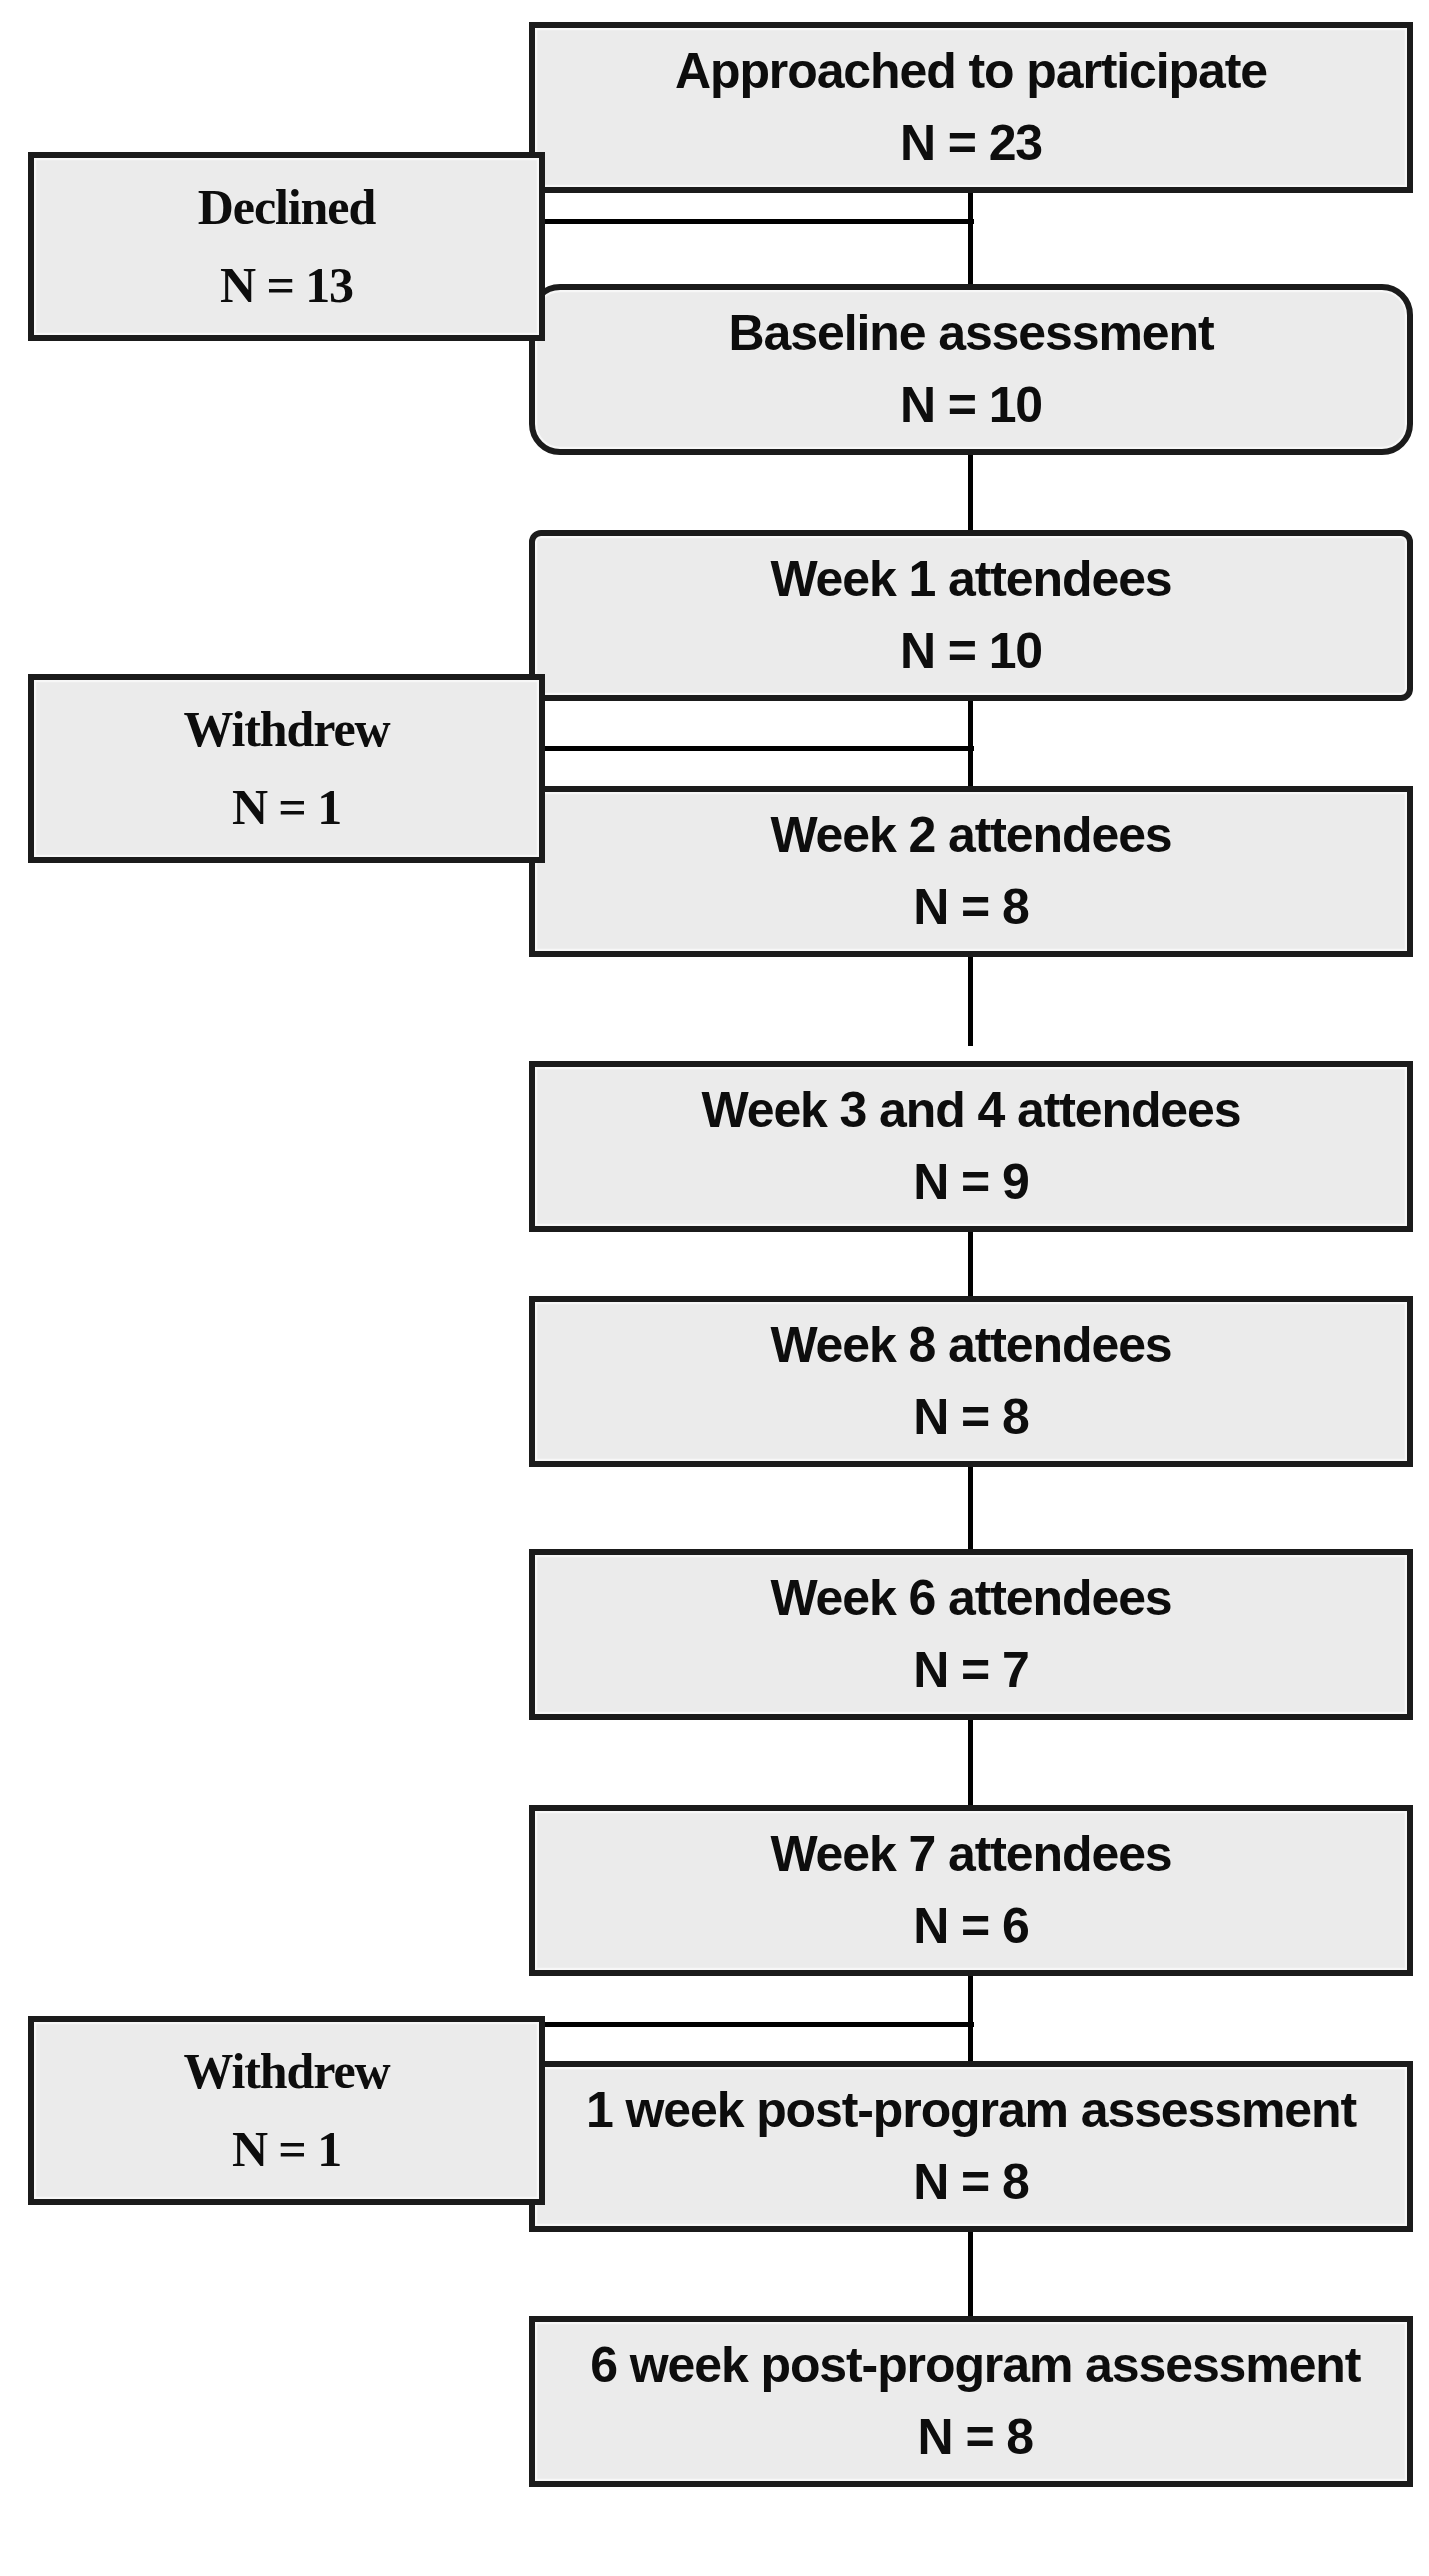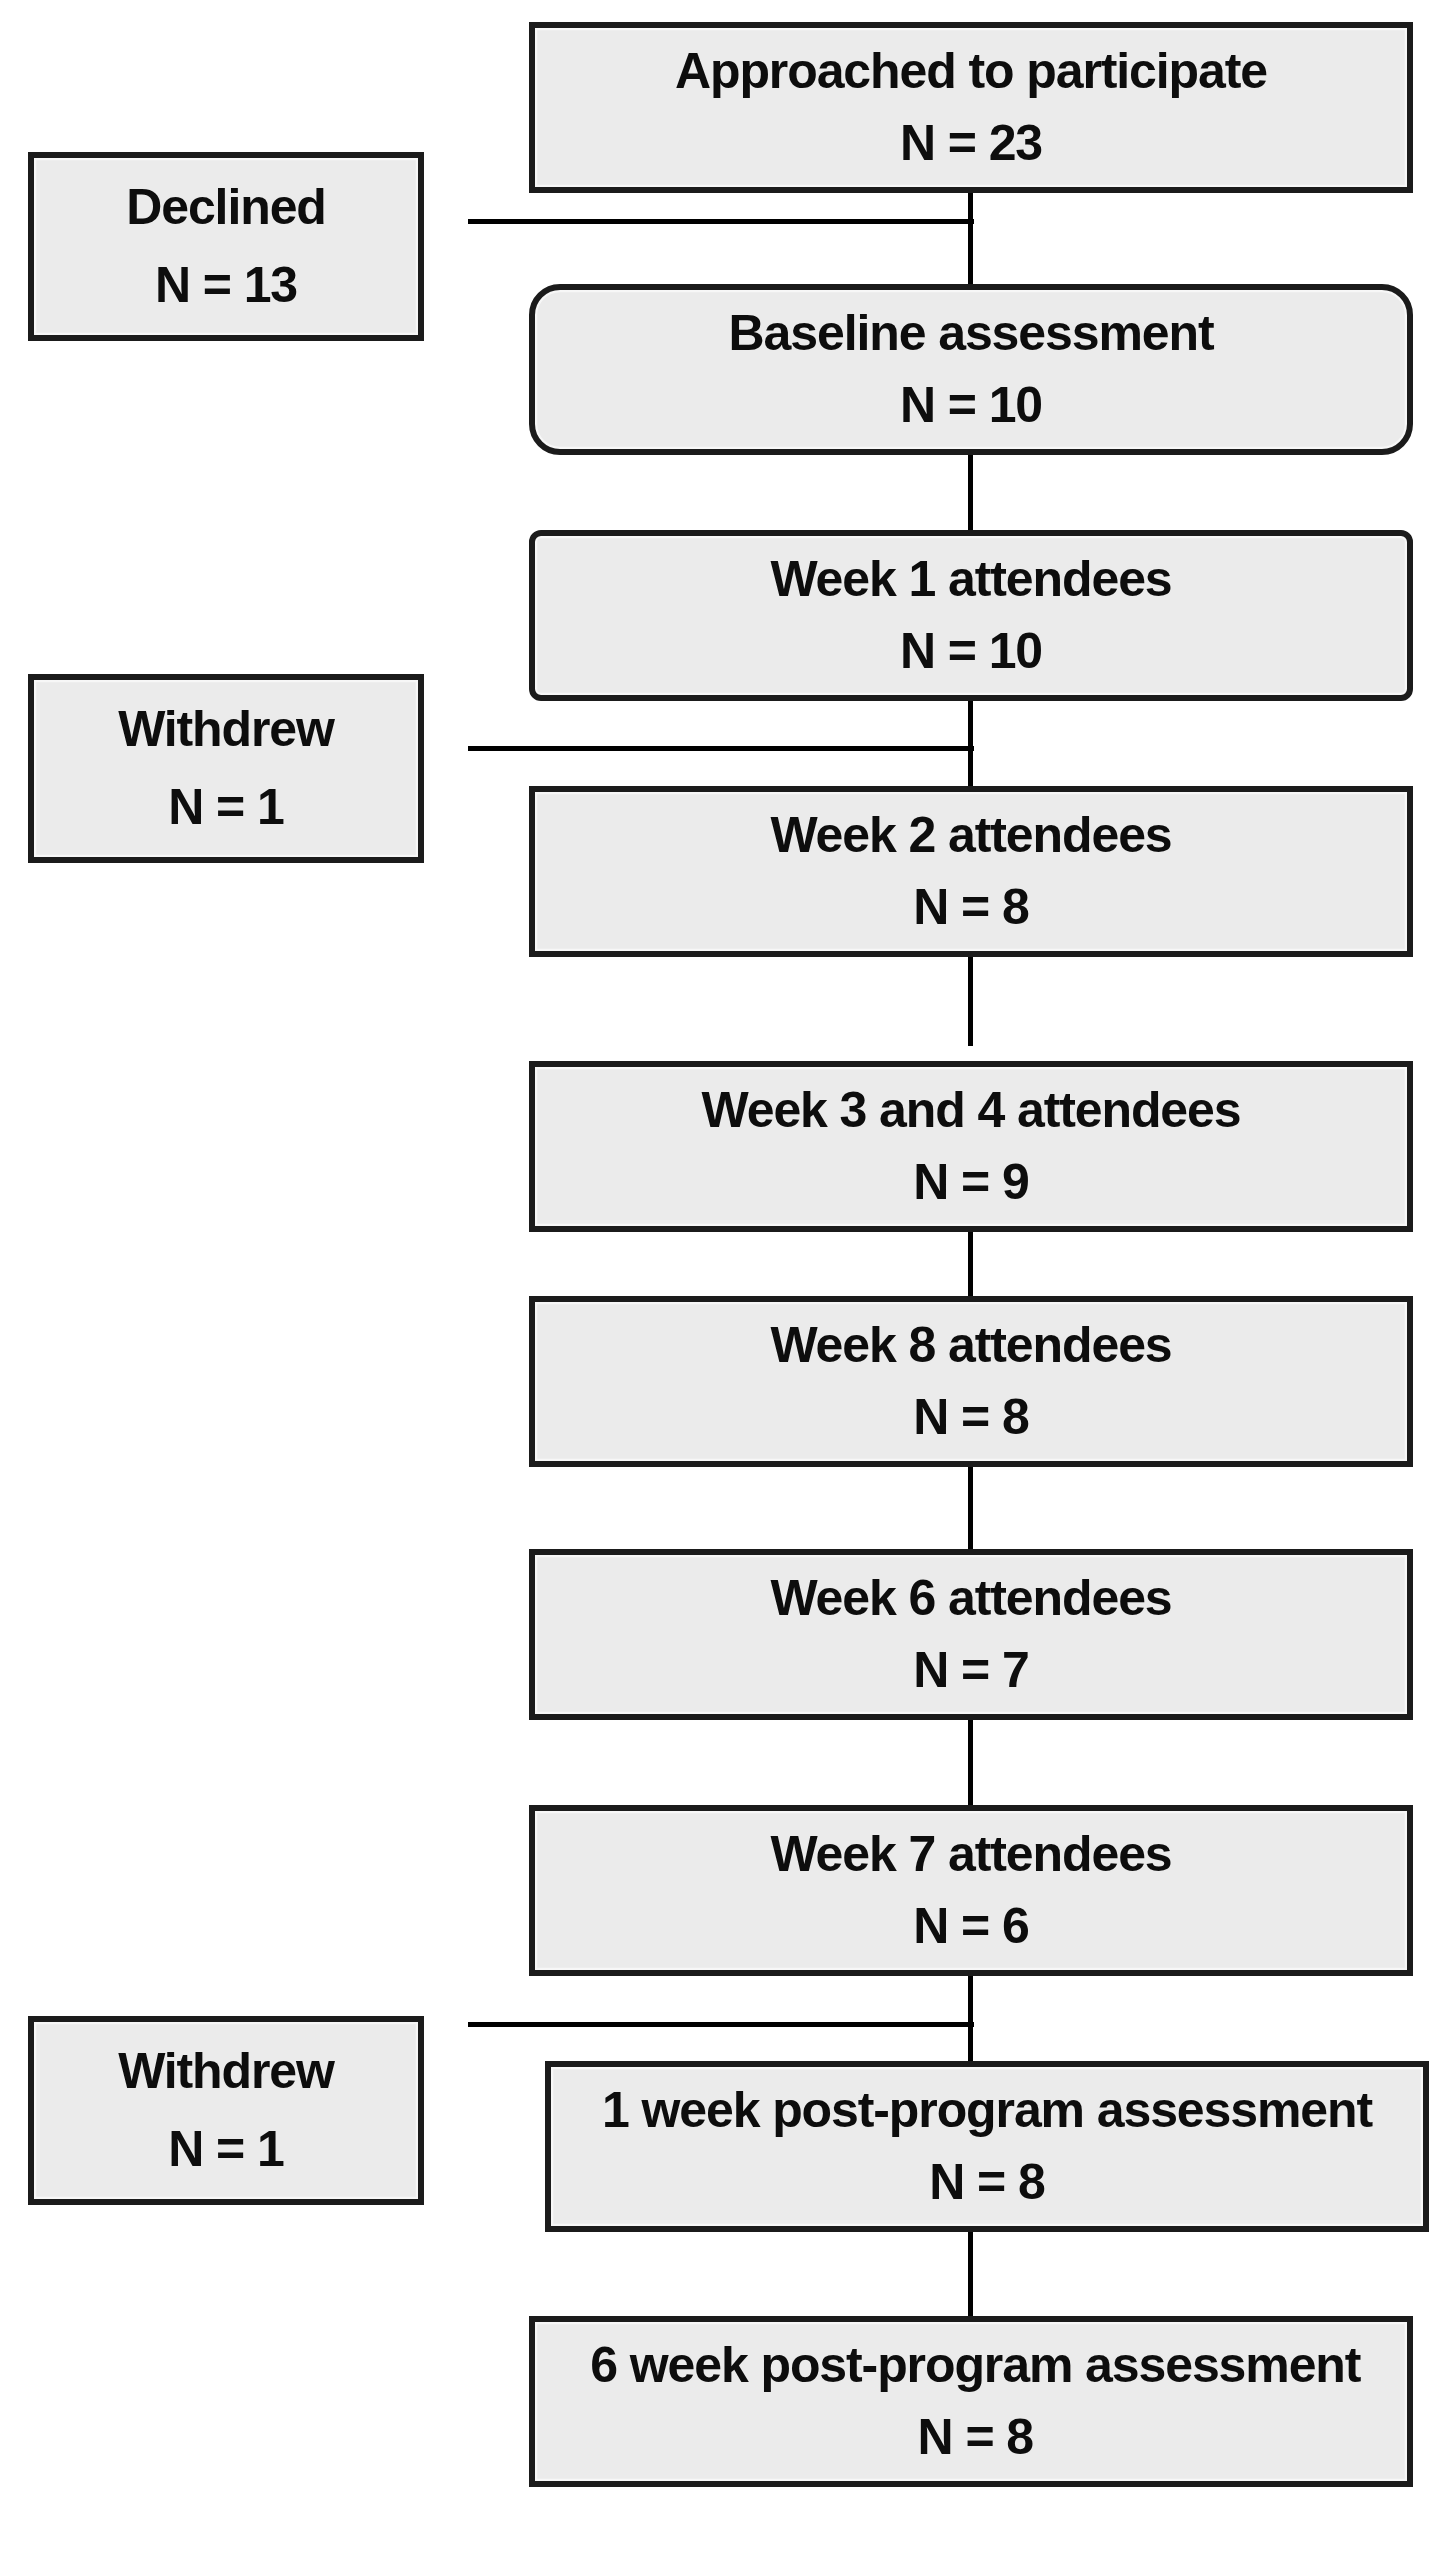--- a/index.html
+++ b/index.html
@@ -28,34 +28,34 @@
     text-align: center;
     color: #0d0d0d;
     font-weight: bold;
     font-size: 50px;
     letter-spacing: -1.1px;
     line-height: 1.1;
     padding: 0 7.4px;
   }
   .box .lbl, .box .val { white-space: nowrap; }
   .main-box { left: 529px; width: 884px; height: 171px; }
-  .side-box { left: 28px;  width: 396px;  height: 189px; }
+  .side-box { left: 28px;  width: 517px;  height: 189px; font-family: Liberation Serif, serif; }
 
   #b-approached { top: 22px; }
   #b-declined   { top: 152px; }
   #b-baseline   { top: 284px; border-radius: 31px; }
   #b-week1      { top: 530px; border-radius: 12px; }
   #b-withdrew1  { top: 674px; }
   #b-week2      { top: 786px; }
   #b-week3and4  { top: 1061px; }
   #b-week5      { top: 1296px; }
   #b-week6      { top: 1549px; }
   #b-week7      { top: 1805px; }
   #b-withdrew2  { top: 2016px; }
-  #b-post1week  { top: 2061px; margin-left: 16px; }
+  #b-post1week  { top: 2061px; }
   #b-post6week  { top: 2316px; padding-left: 16px; }
 
   .line { position: absolute; background: #000000; }
   .vline { left: 968px; width: 5.2px; }
   .hline { left: 468px; width: 506px; height: 5.2px; }
 
   #v1 { top: 186px;  height: 102px; }
   #v2 { top: 450px;  height: 85px; }
   #v3 { top: 696px;  height: 94px; }
   #v4 { top: 952px; height: 94px; }

